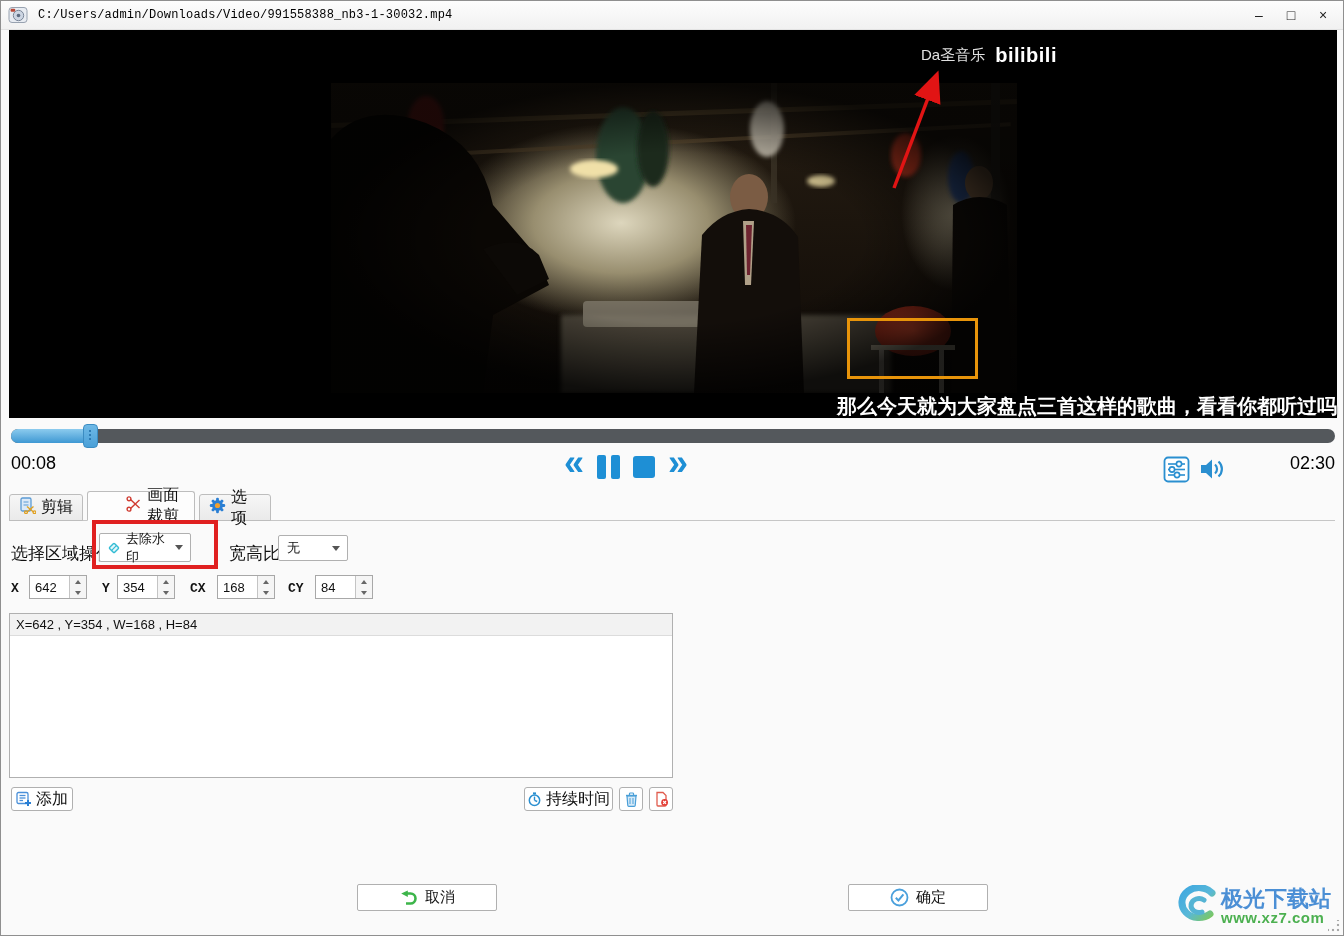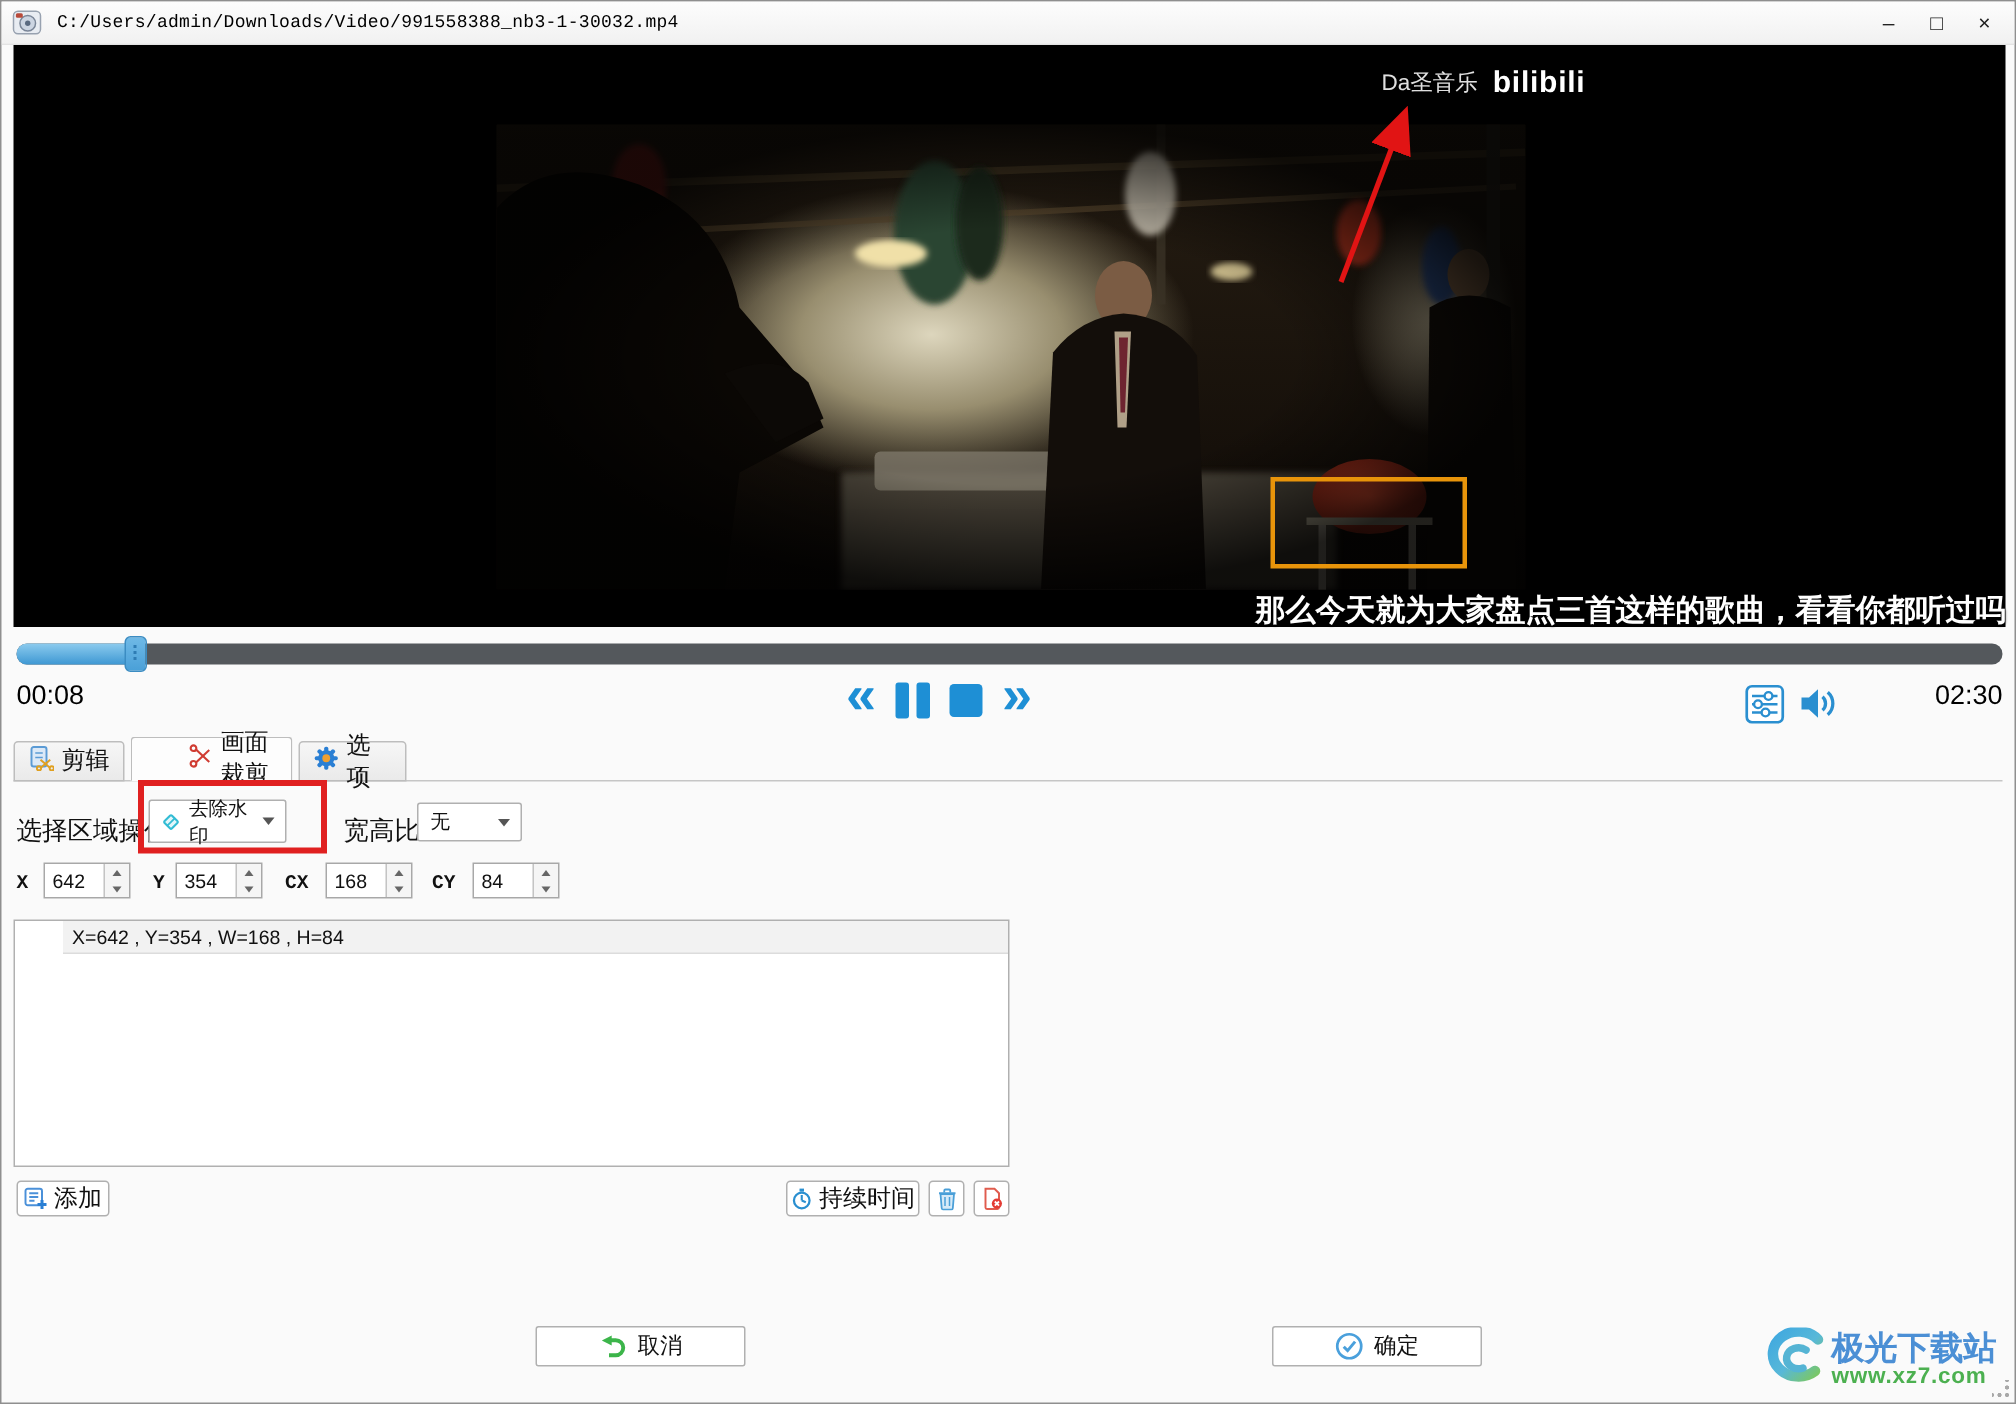--- a/index.html
+++ b/index.html
@@ -71,21 +71,21 @@
   .spinbox{position:absolute;top:574px;width:58px;height:24px;border:1px solid #a8a8a8;
     background:#fff;box-sizing:border-box;display:flex;}
   .spin-input{flex:1;min-width:0;border:none;outline:none;font-size:13px;padding:0 0 0 5px;
     font-family:inherit;color:#111;background:transparent;}
   .spin-btns{width:16px;border-left:1px solid #c4c4c4;display:flex;flex-direction:column;background:#f5f5f5;}
   .sp{flex:1;display:flex;align-items:center;justify-content:center;}
   .sp-up::after{content:"";width:0;height:0;border:3.5px solid transparent;border-bottom:4.5px solid #666;margin-bottom:3px;}
   .sp-down::after{content:"";width:0;height:0;border:3.5px solid transparent;border-top:4.5px solid #666;margin-top:3px;}
 
   .listbox{position:absolute;left:8px;top:612px;width:664px;height:165px;
-    background:#fff;border:1px solid #b0b0b0;box-sizing:border-box;padding-left:32px;}
+    background:#fff;border:1px solid #b0b0b0;box-sizing:border-box;}
   .list-item{height:21px;line-height:21px;background:#f2f2f2;border-bottom:1px solid #dcdcdc;
     font-size:13px;padding-left:6px;color:#111;}
 
   .small-btn{position:absolute;top:786px;height:24px;background:#fff;border:1px solid #b0b0b0;
     border-radius:3px;display:flex;align-items:center;justify-content:center;gap:4px;
     font-size:16px;box-sizing:border-box;color:#111;}
 
   
   .footer-btn{position:absolute;top:883px;width:140px;height:27px;background:#fff;
     border:1px solid #b0b0b0;border-radius:2px;display:flex;align-items:center;justify-content:center;

